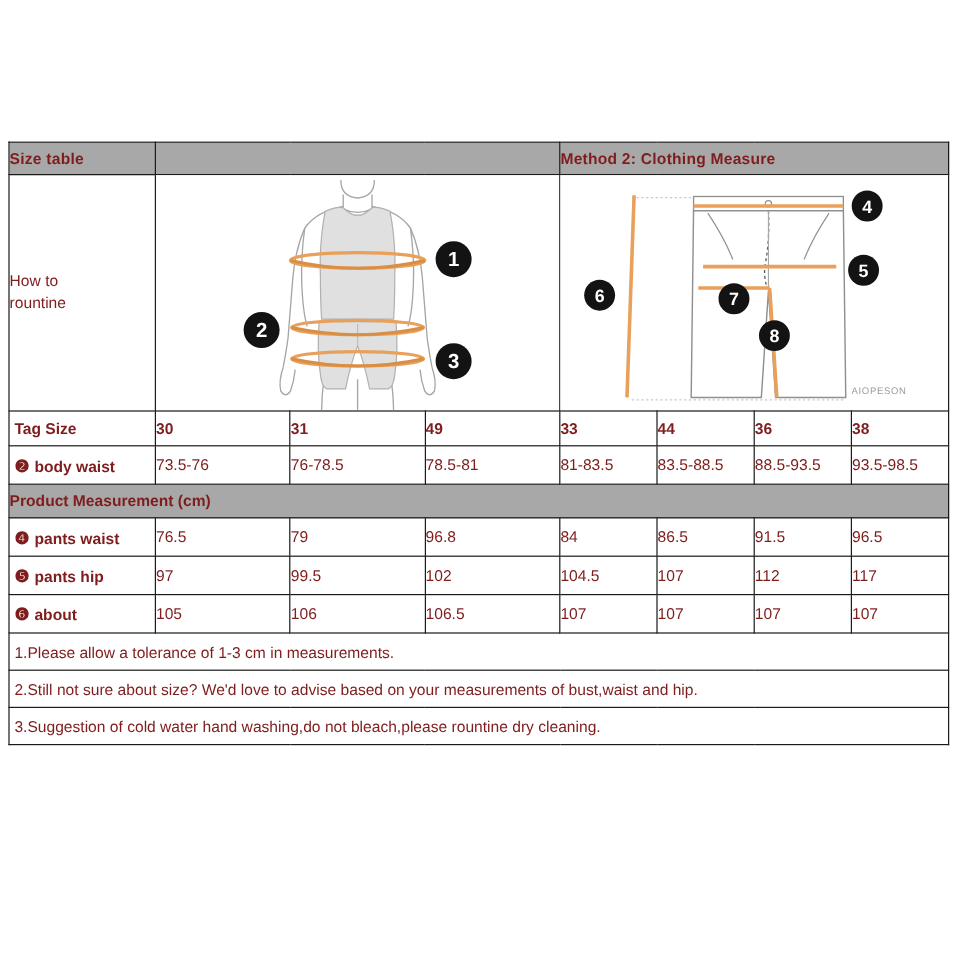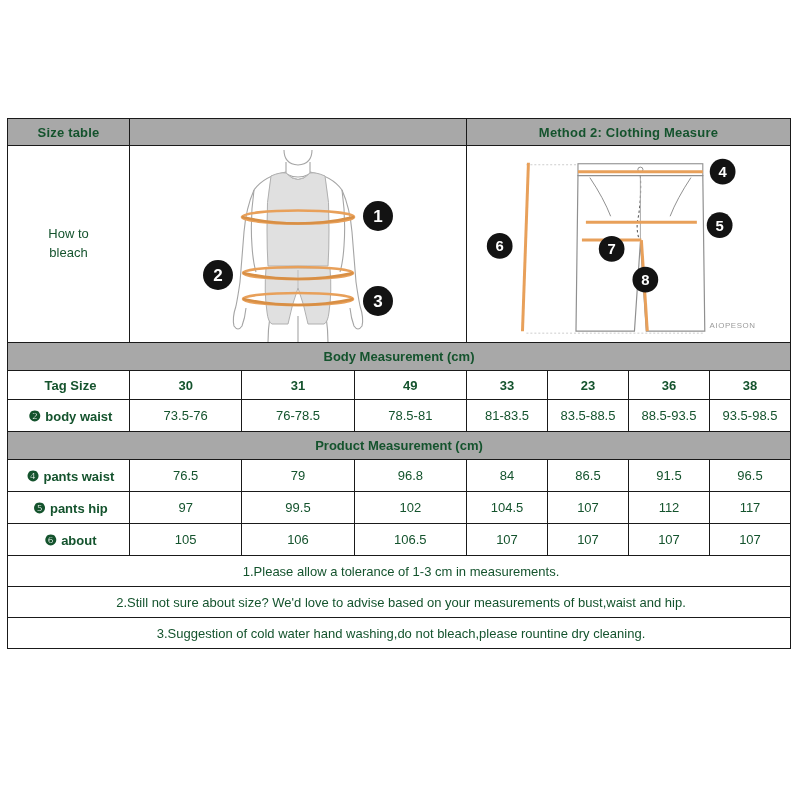--- a/index.html
+++ b/index.html
@@ -25,23 +25,23 @@
   table.size-table {
     border-collapse: collapse;
     table-layout: fixed;
     width: 784px;
     background: #ffffff;
   }
   table.size-table td {
     border: 1.5px solid #1a1a1a;
     padding: 0;
     vertical-align: middle;
-    text-align: center;
+    text-align: left;
     font-size: 13px;
-    color: #14532d;
+    color: #7f1d1d;
   }
 
   
   .gray {
     background: #a8a8a8;
   }
   .hdr-cell {
     height: 26px;
     font-weight: bold;
     font-size: 17px;
@@ -141,21 +141,21 @@
     <tbody>
         <tr>
       <td class="gray hdr-cell hdr-size-table" colspan="1">Size table</td>
       <td class="gray hdr-cell hdr-mid" colspan="3"></td>
       <td class="gray hdr-cell" colspan="4">Method 2: Clothing Measure</td>
     </tr>
 
     <tr>
       <td class="how-cell">
         <div>How to</div>
-        <div>bleach</div>
+        <div>rountine</div>
       </td>
 
       <td class="diagram-cell" colspan="3">
         <div class="diagram-holder">
           <svg viewBox="0 0 336 196" preserveAspectRatio="xMidYMid meet">
             <g stroke="#a5a5a5" stroke-width="1.1" fill="none">
 
               <path d="M156,16 L156,28 Q168,34 180,28 L180,16"></path>
 
               <path d="M154,4 Q154,18 168,19 Q182,18 182,4"></path>
@@ -268,31 +268,28 @@
               <circle cx="180" cy="134" r="13" fill="#131313"></circle>
               <text class="badge-txt" x="180" y="139.5" text-anchor="middle" fill="#ffffff" font-size="15" font-weight="bold">8</text>
             </g>
 
             <text class="badge-txt" x="268" y="183" text-anchor="middle" fill="#9a9a9a" font-size="8" letter-spacing="0.6">AIOPESON</text>
           </svg>
         </div>
       </td>
     </tr>
 
-    <tr>
-      <td class="section-banner" colspan="8">Body Measurement (cm)</td>
-    </tr>
 
     <tr>
       <td class="tag-size-label">Tag Size</td>
       <td class="tag-size-val">30</td>
       <td class="tag-size-val">31</td>
       <td class="tag-size-val">49</td>
       <td class="tag-size-val">33</td>
-      <td class="tag-size-val">23</td>
+      <td class="tag-size-val">44</td>
       <td class="tag-size-val">36</td>
       <td class="tag-size-val">38</td>
     </tr>
 
     <tr>
       <td class="row-label">
         <span class="badge-num">❷</span>
         <span>body waist</span>
       </td>
       <td class="data-cell">73.5-76</td>

